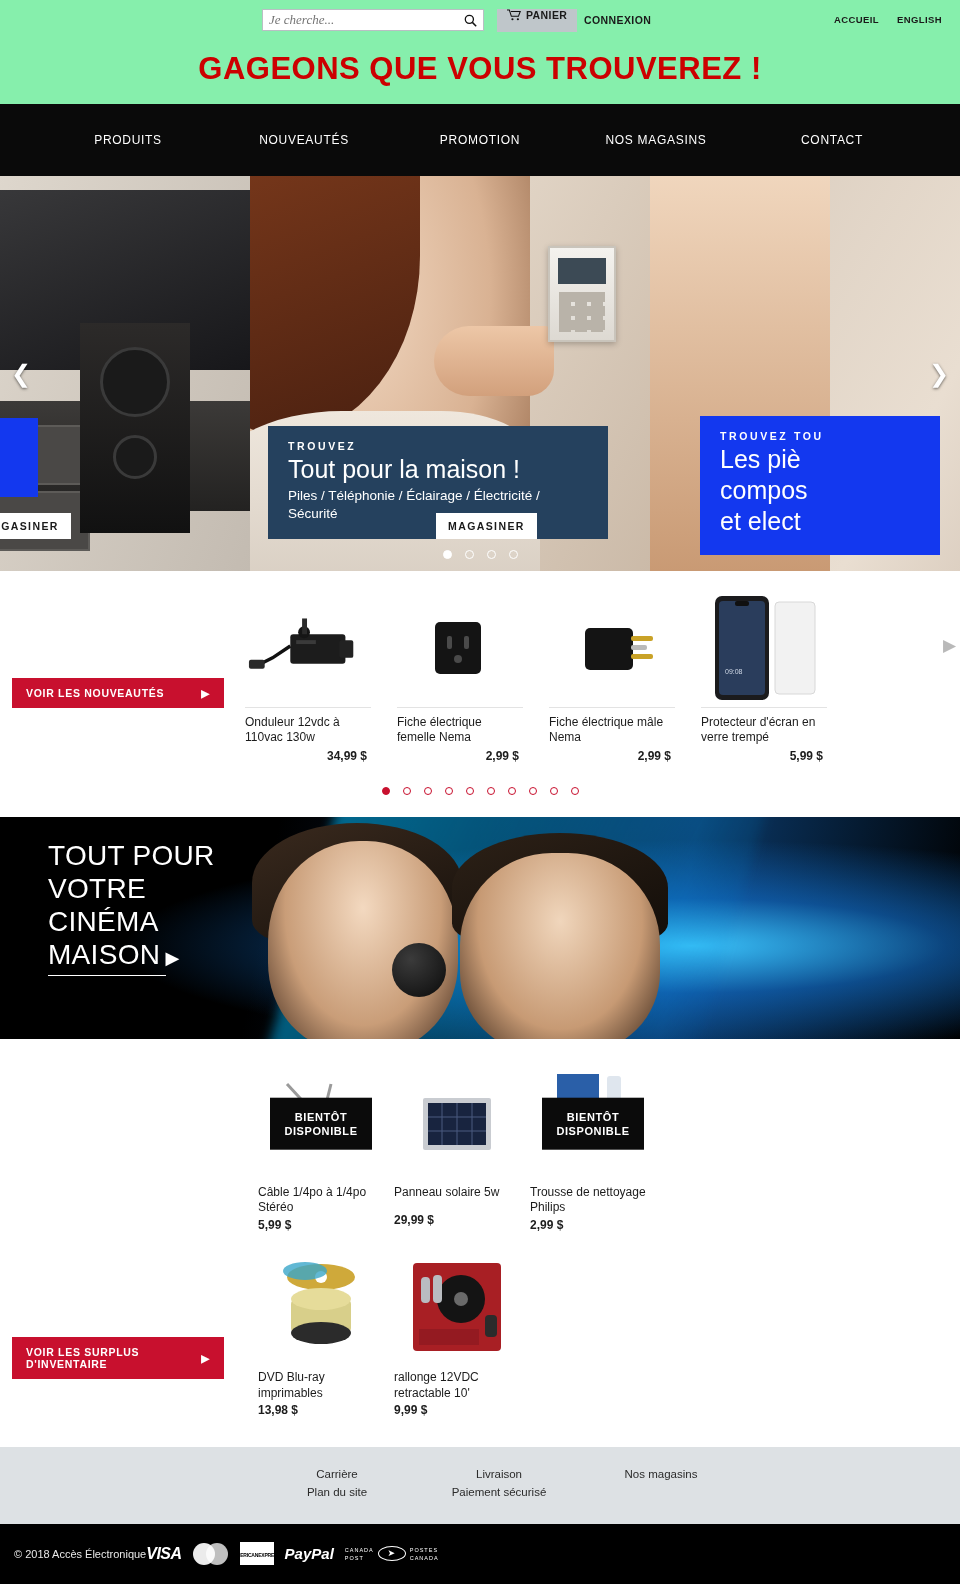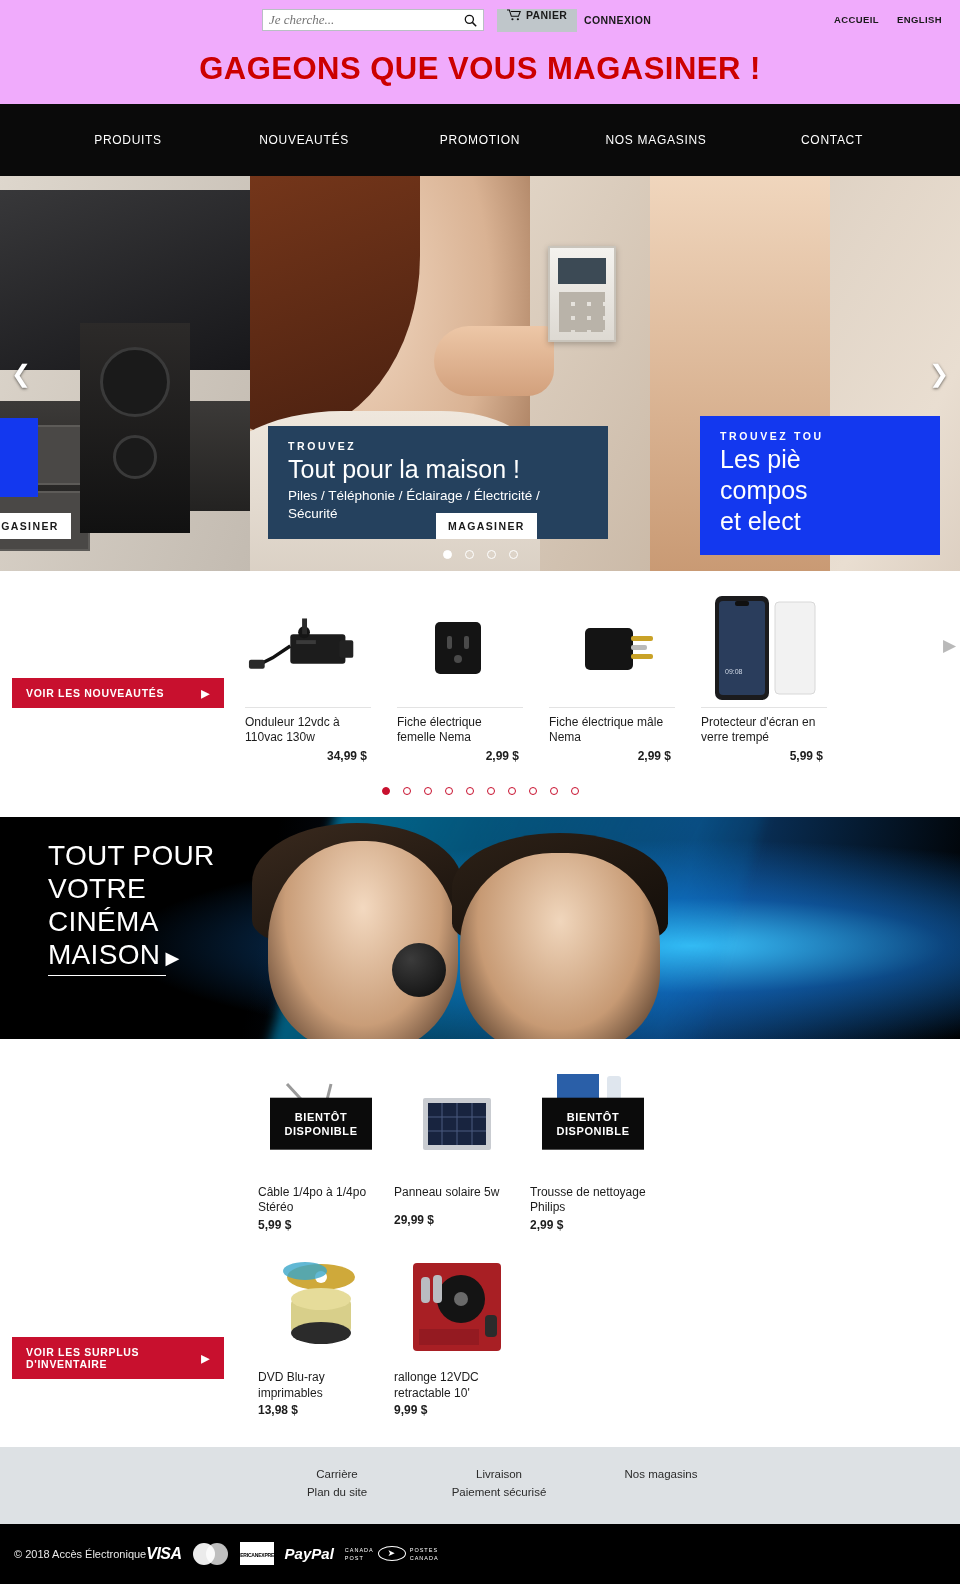--- a/index.html
+++ b/index.html
@@ -8,21 +8,21 @@
   body {
     font-family: "Liberation Sans", sans-serif;
     background: #ffffff;
     color: #222;
     width: 960px;
     overflow-x: hidden;
   }
 
   
   .topbar {
-    background: #f0abfc;
+    background: #86efac;
     height: 104px;
     position: relative;
   }
   .topbar-row {
     height: 40px;
     display: flex;
     align-items: center;
     position: relative;
   }
   .search-wrap {
@@ -472,21 +472,21 @@
     </div>
 
     <div class="connexion">CONNEXION</div>
 
     <div class="lang-links">
       <span>ACCUEIL</span>
       <span>ENGLISH</span>
     </div>
   </div>
 
-  <div class="tagline">GAGEONS QUE VOUS MAGASINER !</div>
+  <div class="tagline">GAGEONS QUE VOUS TROUVEREZ !</div>
 </div>
 
 <nav class="mainnav">
   <ul>
     <li>PRODUITS</li>
     <li>NOUVEAUTÉS</li>
     <li>PROMOTION</li>
     <li>NOS MAGASINS</li>
     <li>CONTACT</li>
   </ul>

